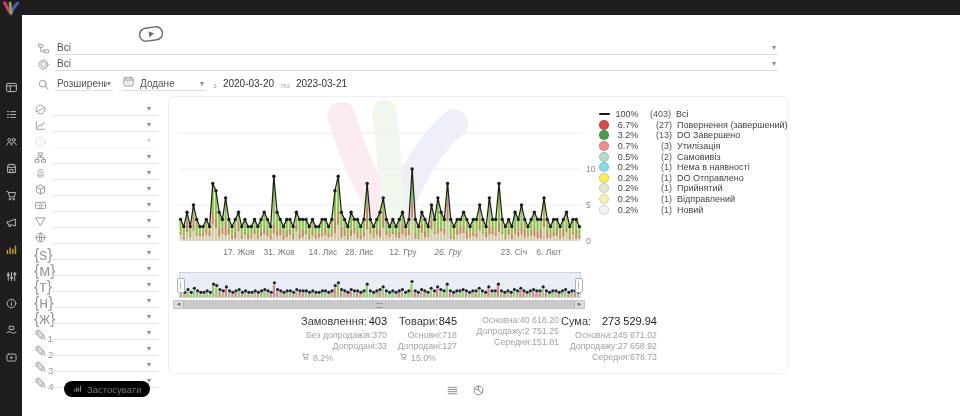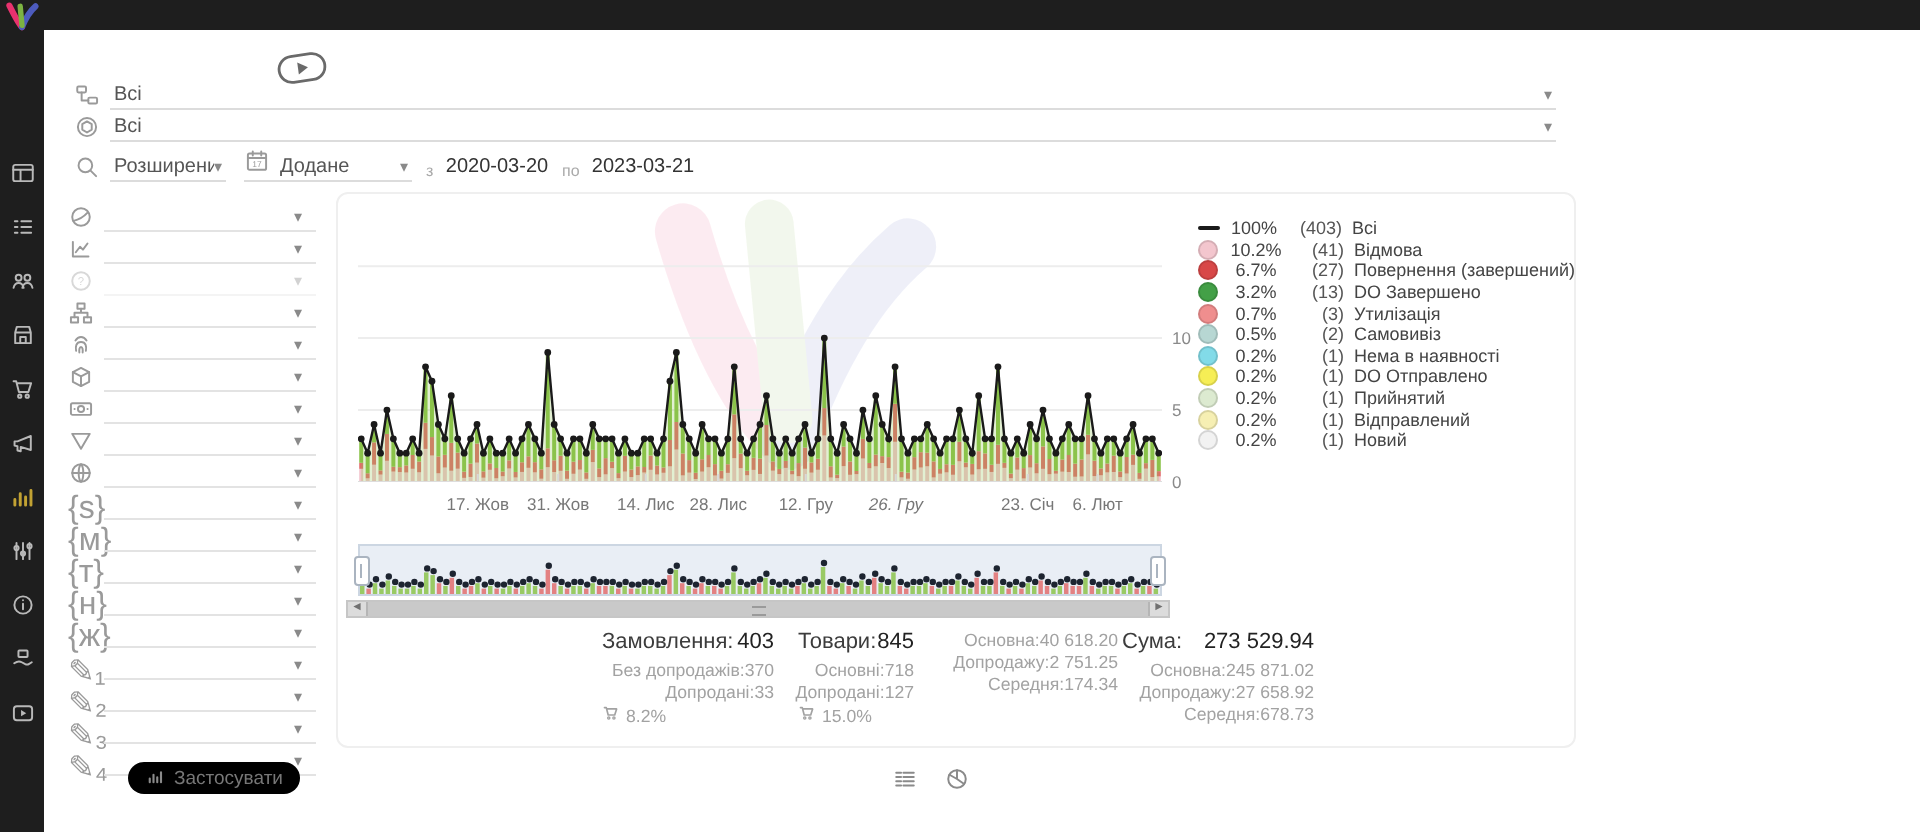--- a/index.html
+++ b/index.html
@@ -934,26 +934,20 @@
       <span class="xlab" style="left: 369.84px;">6. Лют</span>
     </div>
   <ul id="legend">
       <li>
         <span class="sw line" style="background: rgb(26, 26, 26);"></span>
         <span class="pct">100%</span>
         <span class="cnt">(403)</span>
         <span>Всі</span>
       </li>
       <li>
-        <span class="sw" style="background: rgb(243, 198, 206); border: 1px solid rgba(0, 0, 0, 0.12);"></span>
-        <span class="pct">10.2%</span>
-        <span class="cnt">(41)</span>
-        <span>Відмова</span>
-      </li>
-      <li>
         <span class="sw" style="background: rgb(216, 72, 72); border: 1px solid rgba(0, 0, 0, 0.12);"></span>
         <span class="pct">6.7%</span>
         <span class="cnt">(27)</span>
         <span>Повернення (завершений)</span>
       </li>
       <li>
         <span class="sw" style="background: rgb(67, 160, 71); border: 1px solid rgba(0, 0, 0, 0.12);"></span>
         <span class="pct">3.2%</span>
         <span class="cnt">(13)</span>
         <span>DO Завершено</span>
@@ -1320,21 +1314,21 @@
         <div class="r">
           <span>Основна:</span>
           <span>40 618.20</span>
         </div>
         <div class="r">
           <span>Допродажу:</span>
           <span>2 751.25</span>
         </div>
         <div class="r">
           <span>Середня:</span>
-          <span>174.34</span>
+          <span>151.81</span>
         </div>
       </div>
       <div class="stat-col" style="left: 392px; width: 96px;">
         <div class="t">
           <span>Сума:</span>
           <b>273 529.94</b>
         </div>
         <div class="r">
           <span>Основна:</span>
           <span>245 871.02</span>

